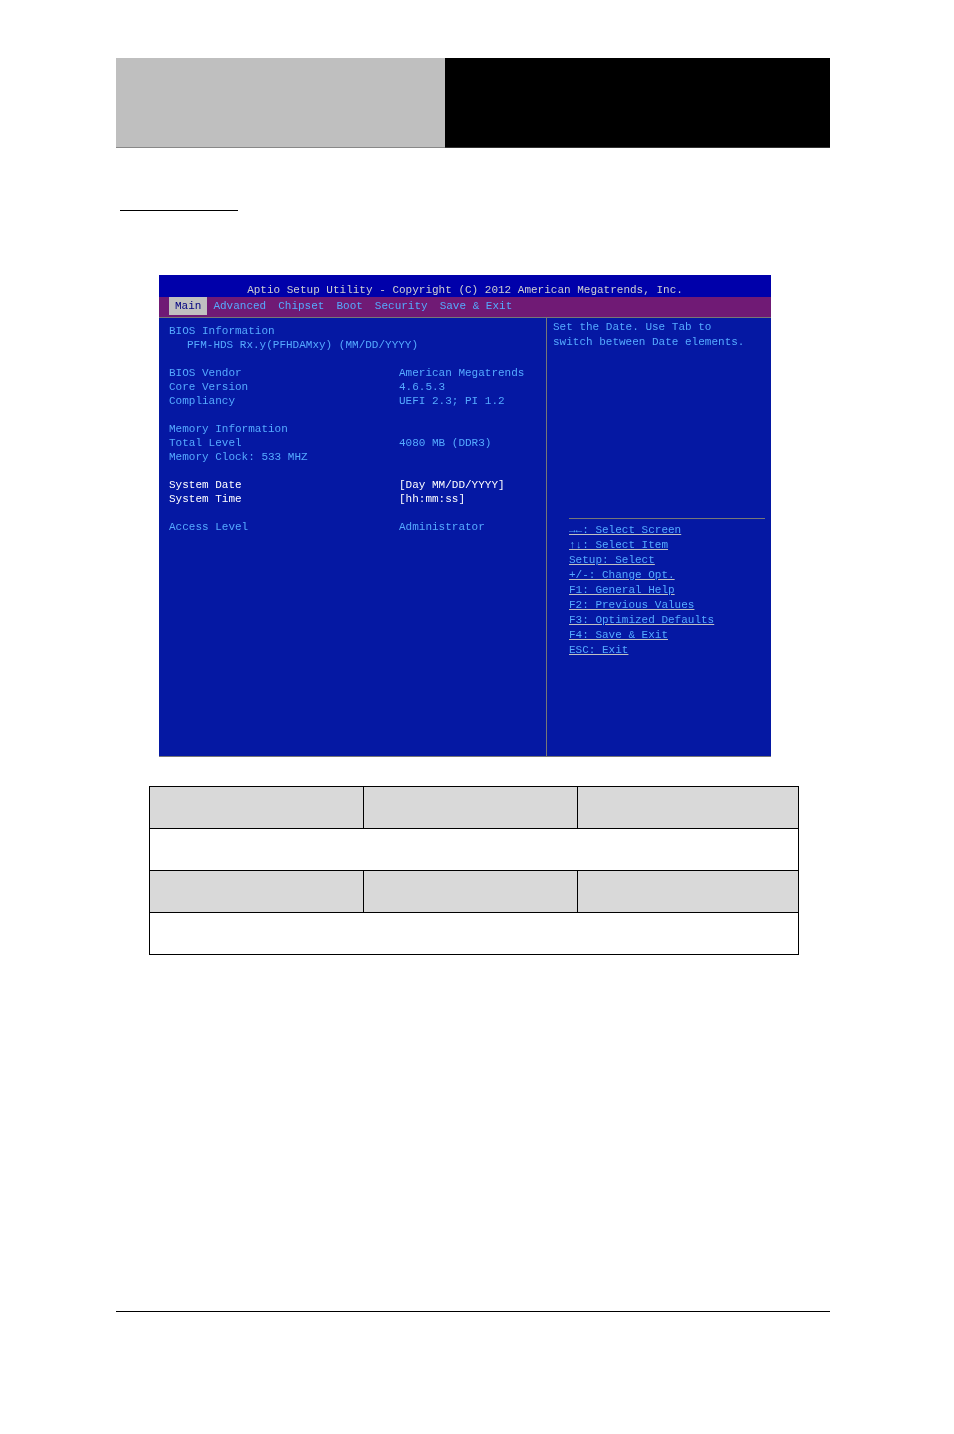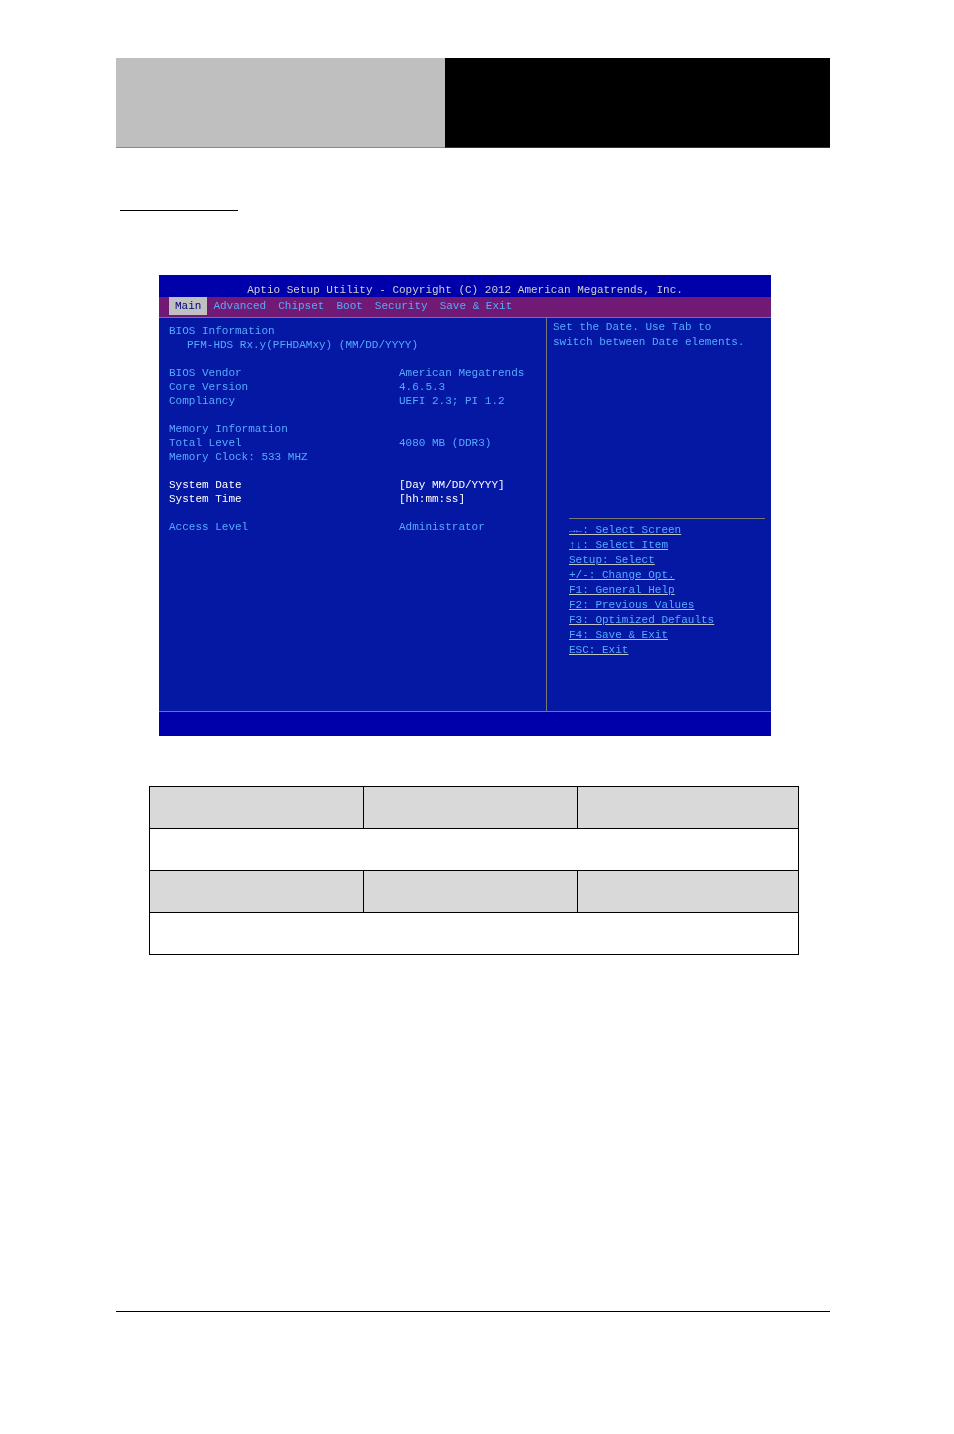--- a/index.html
+++ b/index.html
@@ -67,21 +67,21 @@
     padding: 2px 6px;
     color: #55aaff;
     font-size: 11px;
   }
   .bios-menu-item.active {
     background: #c0c0c0;
     color: #000080;
   }
   .bios-body {
     display: flex;
-    height: 395px;
+    height: 440px;
     border-top: 1px solid #777;
     border-bottom: 1px solid #777;
   }
   .bios-left {
     width: 388px;
     padding: 6px 10px;
     border-right: 1px solid #777;
     background: #0518a3;
   }
   .bios-right {

